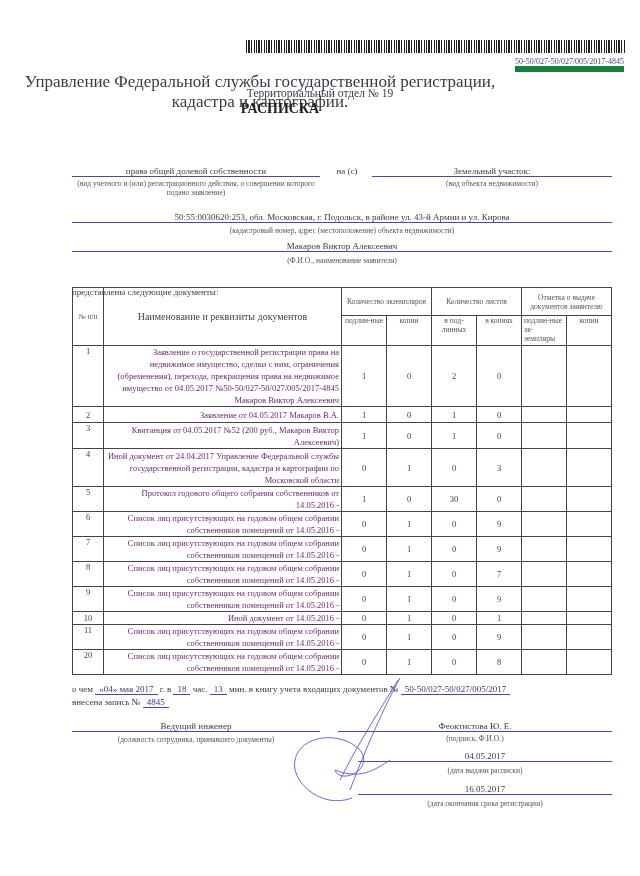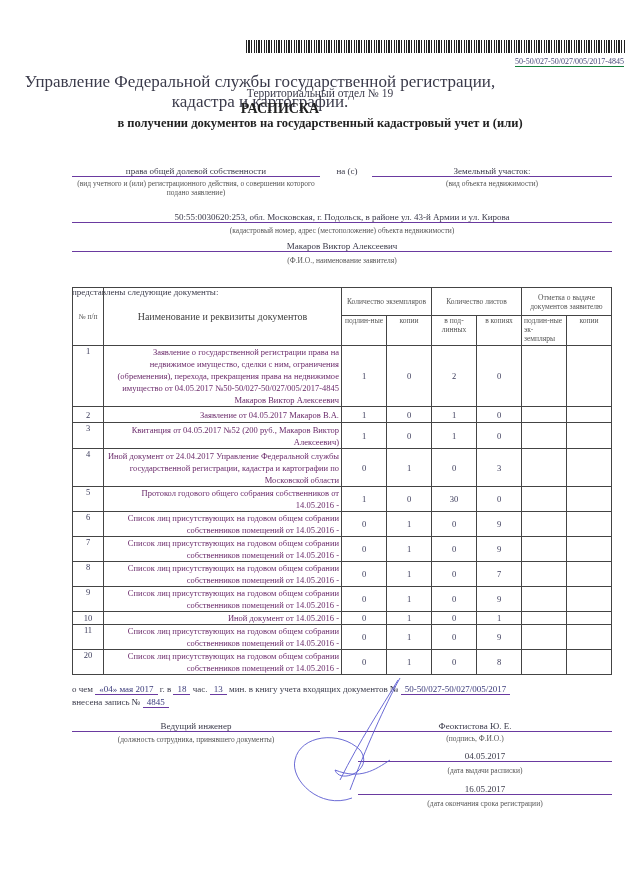--- a/index.html
+++ b/index.html
@@ -1,19 +1,19 @@
 <!DOCTYPE html>
 <html><head>
 <meta charset="utf-8">
 <style>
   html,body{margin:0;padding:0;background:#fff;}
   body{width:640px;height:876px;position:relative;overflow:hidden;font-family:"Liberation Serif","DejaVu Serif",serif;color:#2a2a3a;}
   .abs{position:absolute;}
   .barcode{left:246px;top:40px;width:380px;height:13px;background:repeating-linear-gradient(90deg,#222 0 1px,#fff 1px 2px,#222 2px 4px,#fff 4px 5px,#222 5px 6px,#fff 6px 8px,#222 8px 9px,#fff 9px 10px);}
-  .regnum{right:16px;top:57px;font-size:8px;color:#4a4a7a;border-bottom:1px solid #15803d;}
+  .regnum{right:16px;top:57px;font-size:8px;color:#4a4a7a;border-bottom:6px solid #15803d;}
   .org{left:0;width:520px;top:72px;text-align:center;font-size:17px;color:#3a3a4a;}
   .dept{left:0;width:640px;top:87px;text-align:center;font-size:11.5px;color:#3a3a4a;}
   .title{left:0;width:560px;top:101px;text-align:center;font-size:14px;font-weight:bold;color:#222;}
   .subtitle{left:30px;width:580px;top:117px;text-align:center;font-size:12.5px;font-weight:bold;line-height:13px;color:#222;}
   .field{font-size:9px;text-align:center;color:#3a3a4a;}
   .uline{border-bottom:1.5px solid #6a3aa0;}
   .cap{font-size:7.5px;text-align:center;color:#555;line-height:9px;}
   table.docs{position:absolute;left:72px;top:287px;border-collapse:collapse;font-size:8.5px;color:#3a3a5a;}
   table.docs td,table.docs th{border:1px solid #444;padding:0 2px;font-weight:normal;vertical-align:middle;}
   table.docs th{font-size:7.5px;color:#555;text-align:center;}
@@ -28,21 +28,20 @@
 </head>
 <body>
 
 <div class="abs barcode"></div>
 <div class="abs regnum">50-50/027-50/027/005/2017-4845</div>
 
 <div class="abs org">Управление Федеральной службы государственной регистрации, кадастра и картографии.</div>
 <div class="abs dept">Территориальный отдел № 19</div>
 <div class="abs title">РАСПИСКА</div>
 <div class="abs subtitle">
-  <div>в получении документов на государственный кадастровый учет и (или)</div>
 </div>
 
 <div class="abs field uline" style="left:72px;top:166px;width:248px;">права общей долевой собственности</div>
 <div class="abs cap" style="left:72px;top:179px;width:248px;">(вид учетного и (или) регистрационного действия, о совершении которого подано заявление)</div>
 <div class="abs field" style="left:322px;top:166px;width:50px;">на (с)</div>
 <div class="abs field uline" style="left:372px;top:166px;width:240px;">Земельный участок:</div>
 <div class="abs cap" style="left:372px;top:179px;width:240px;">(вид объекта недвижимости)</div>
 
 <div class="abs field uline" style="left:72px;top:212px;width:540px;">50:55:0030620:253, обл. Московская, г. Подольск, в районе ул. 43-й Армии и ул. Кирова</div>
 <div class="abs cap" style="left:72px;top:226px;width:540px;">(кадастровый номер, адрес (местоположение) объекта недвижимости)</div>

